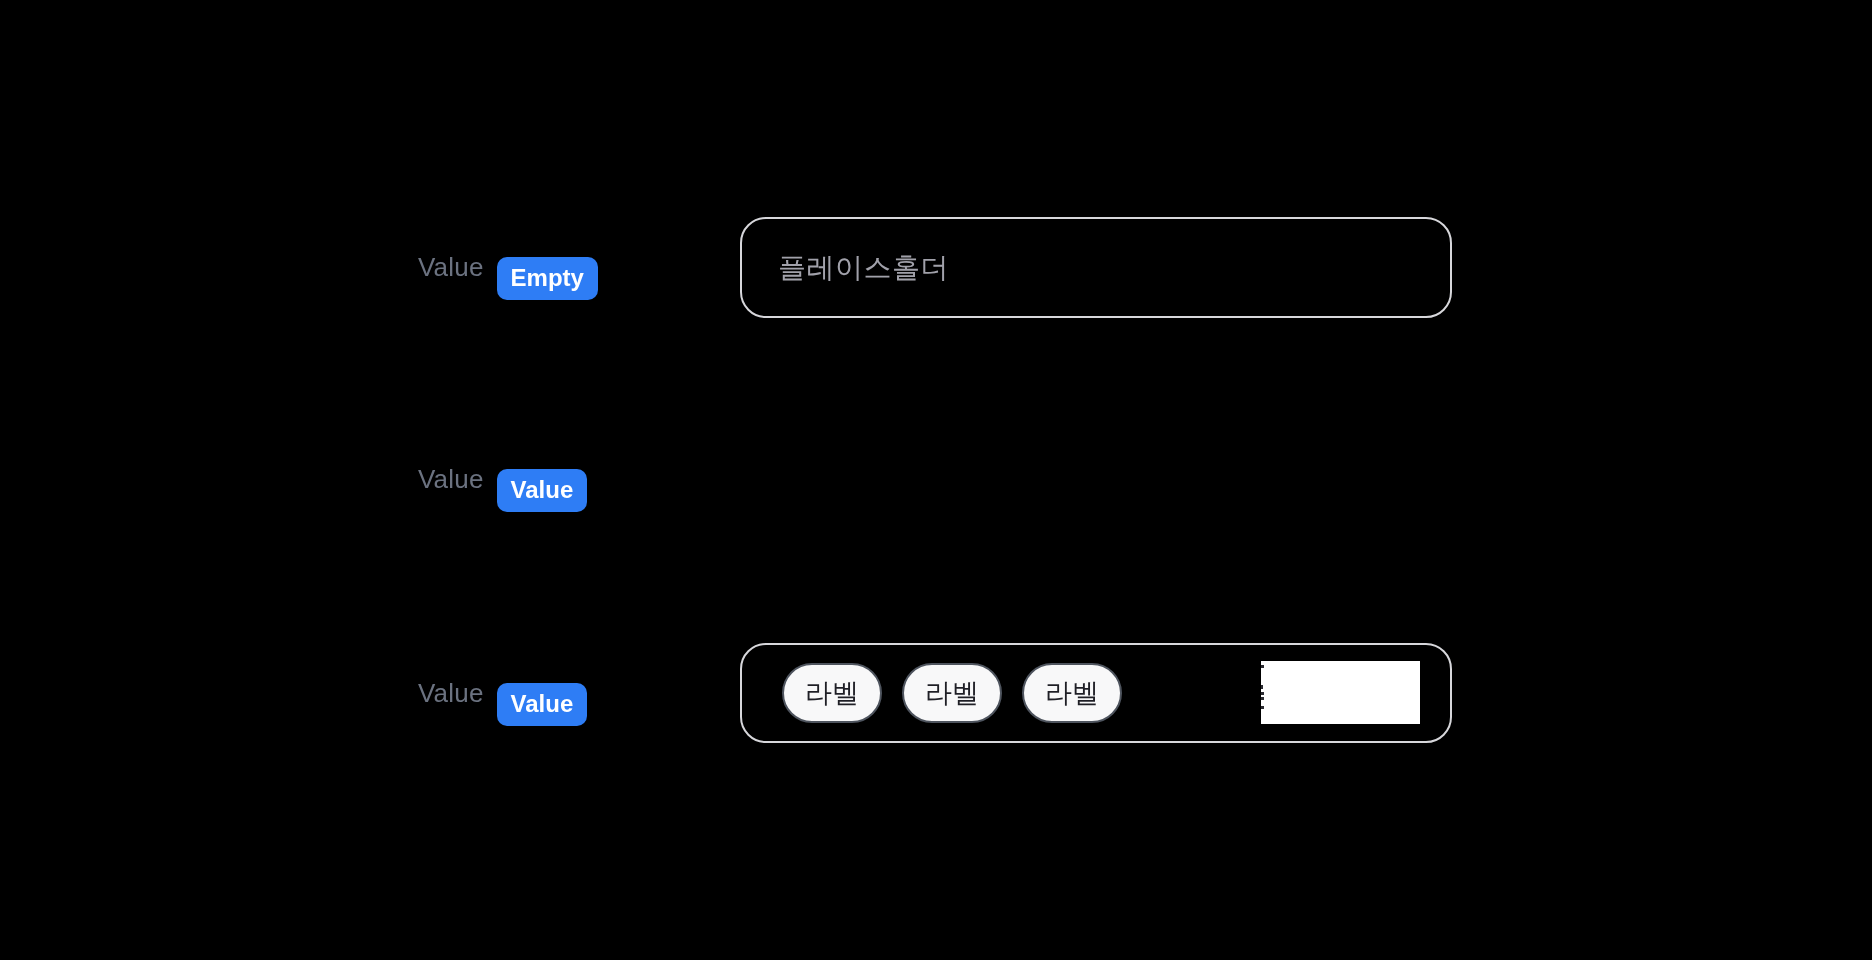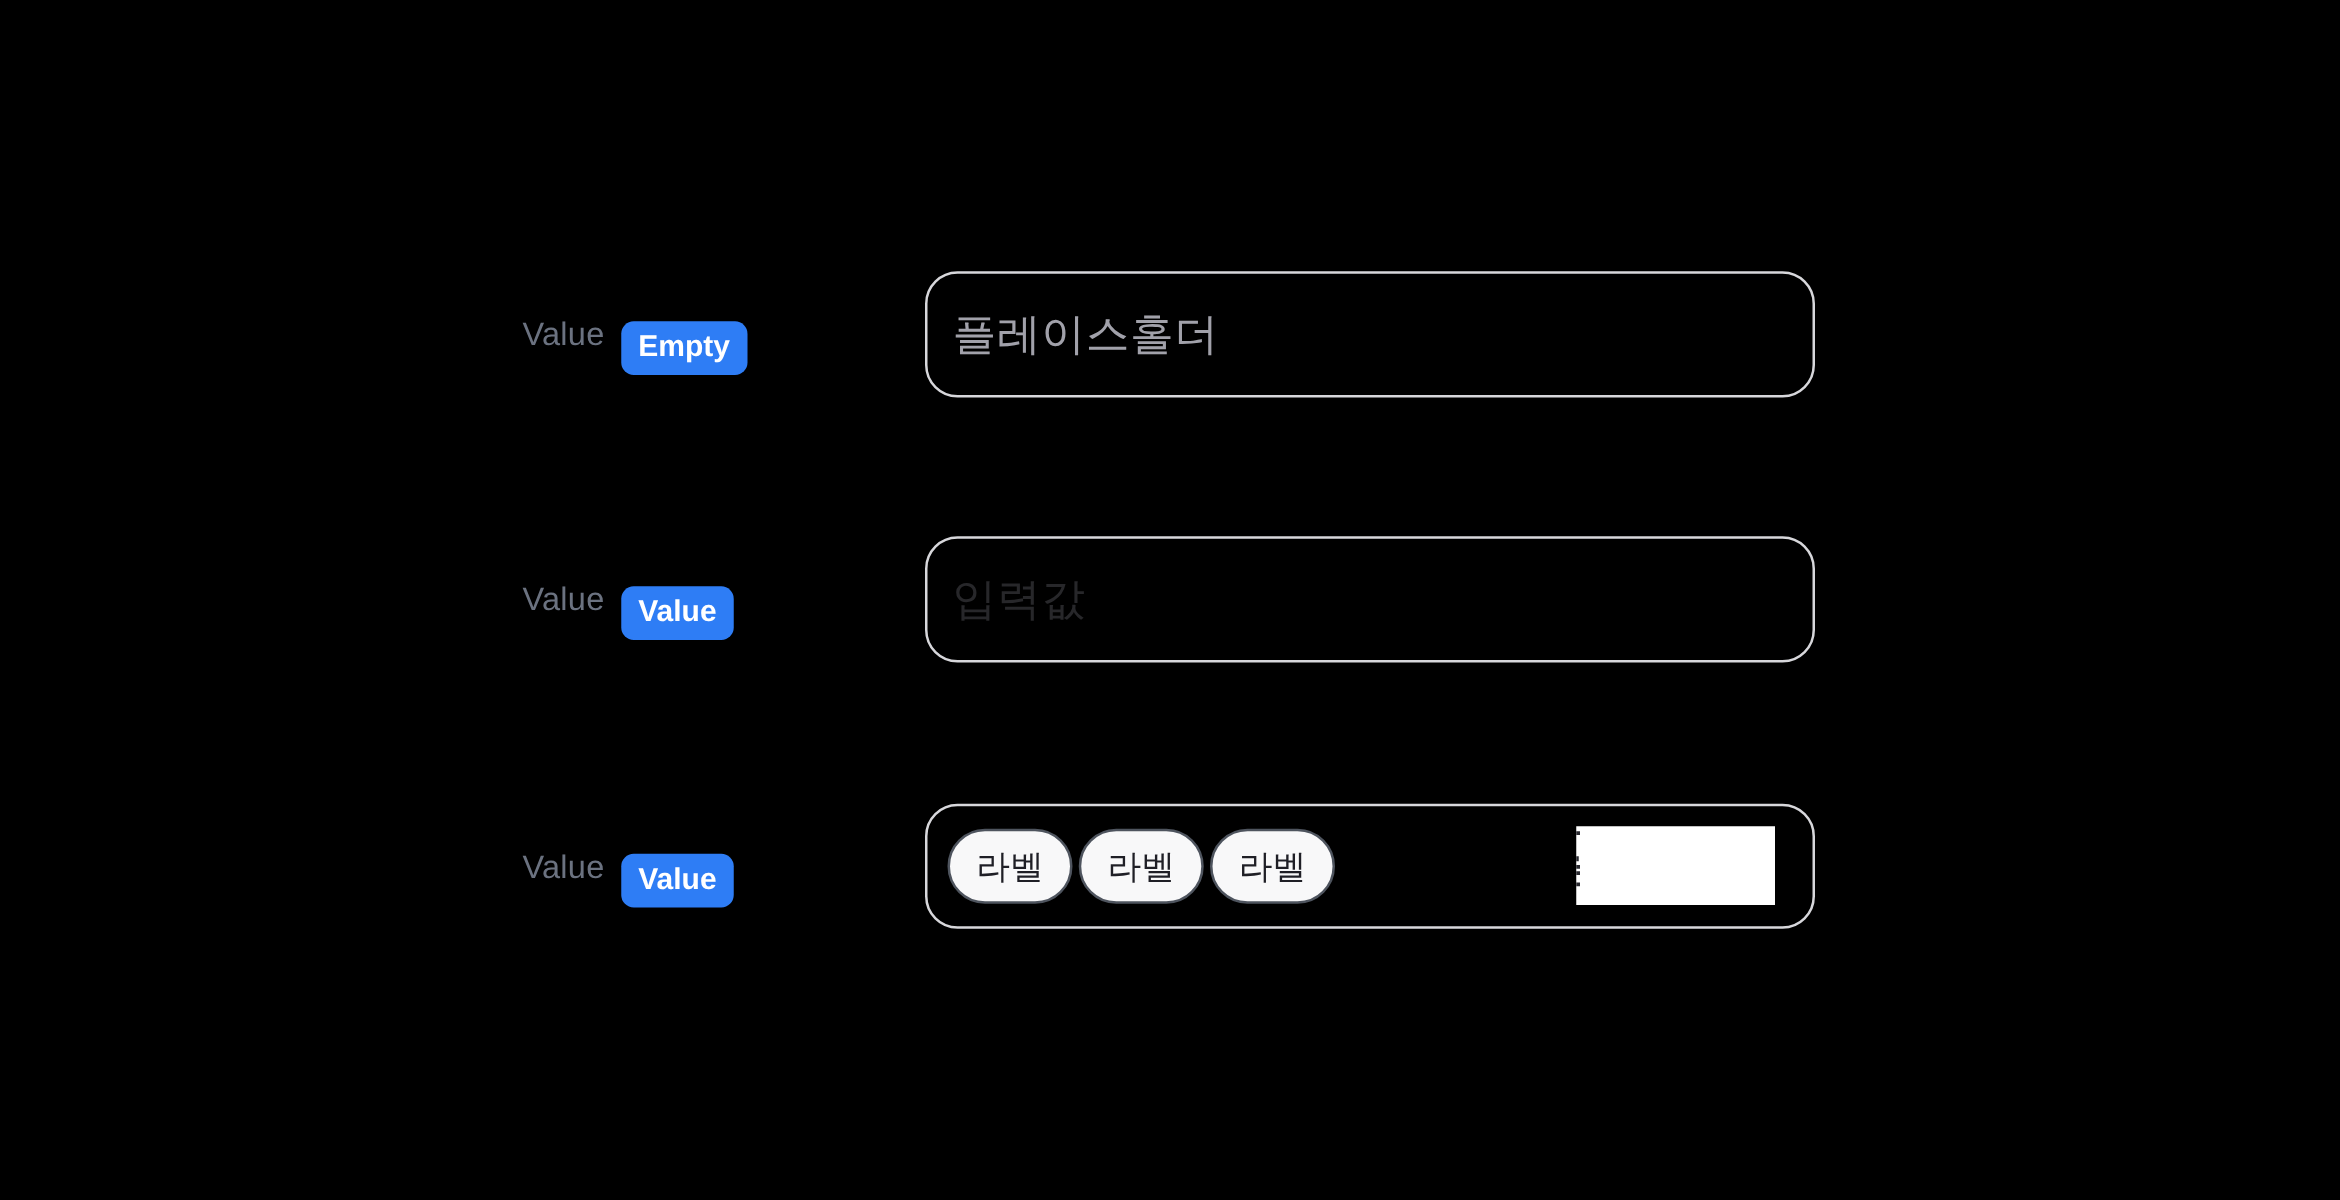--- a/index.html
+++ b/index.html
@@ -50,34 +50,34 @@
     border-radius: 26px;
     background: transparent;
     display: flex;
     align-items: center;
   }
   .row-1-y { top: 217px; height: 101px; }
   .row-2-y { top: 429px; height: 101px; }
   .row-3-y { top: 643px; height: 100px; }
 
   .box-text {
-    padding-left: 20px;
-    font-size: 35px;
+    padding-left: 36px;
+    font-size: 28px;
     letter-spacing: 0.5px;
     white-space: nowrap;
   }
   .text-placeholder { color: #a1a1aa; }
   .text-value { color: #27272a; }
 
   
   .chip-strip {
     display: flex;
     align-items: center;
-    gap: 5px;
-    padding-left: 16px;
+    gap: 20px;
+    padding-left: 40px;
   }
   .chip {
     box-sizing: border-box;
     height: 60px;
     padding: 0 21px;
     border-radius: 999px;
     background: #f8f8f9;
     border: 2px solid #4e545e;
     color: #1f1f26;
     font-size: 27px;
@@ -117,23 +117,20 @@
     <span class="variant-badge">Empty</span>
   </div>
   <div class="spec-box row-1-y">
     <span class="box-text text-placeholder">플레이스홀더</span>
   </div>
 
   <div class="label-group row-2-y" style="height:101px;">
     <span class="prop-label">Value</span>
     <span class="variant-badge">Value</span>
   </div>
-  <div class="spec-box row-2-y">
-    <span class="box-text text-value">입력값</span>
-  </div>
 
   <div class="label-group row-3-y" style="height:100px;">
     <span class="prop-label">Value</span>
     <span class="variant-badge">Value</span>
   </div>
   <div class="spec-box row-3-y">
     <div class="chip-strip">
       <span class="chip">라벨</span>
       <span class="chip">라벨</span>
       <span class="chip">라벨</span>

